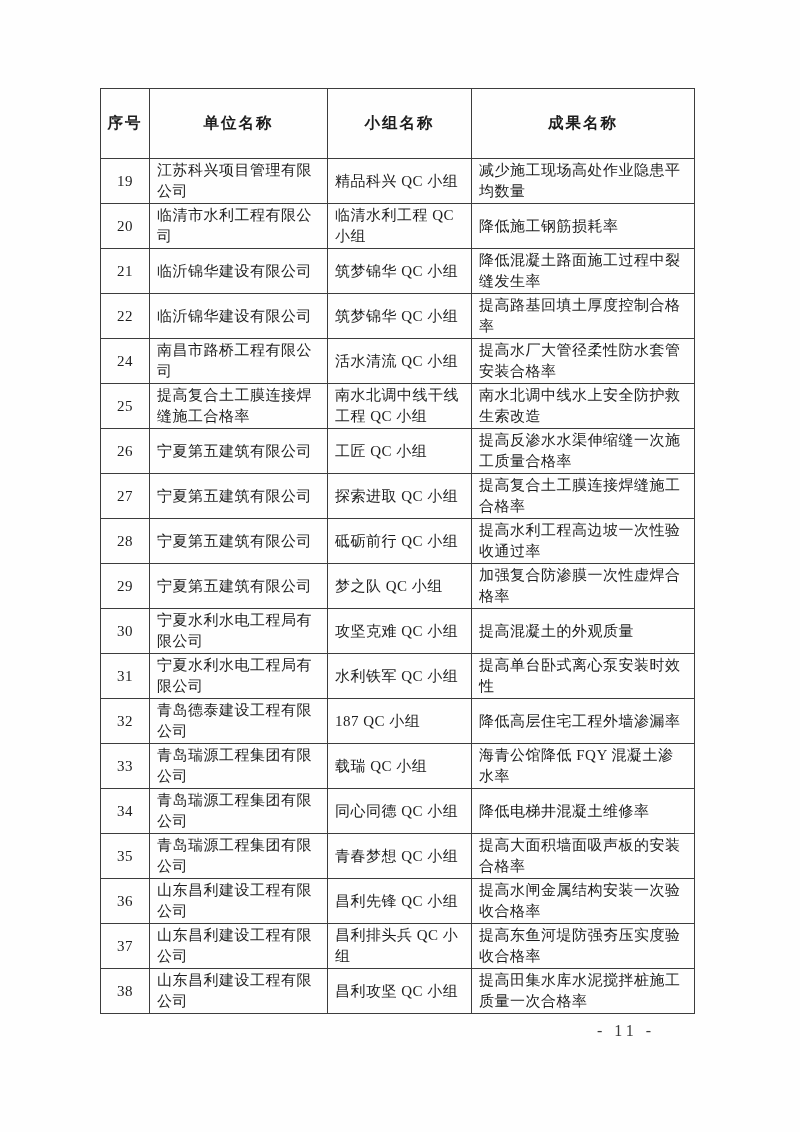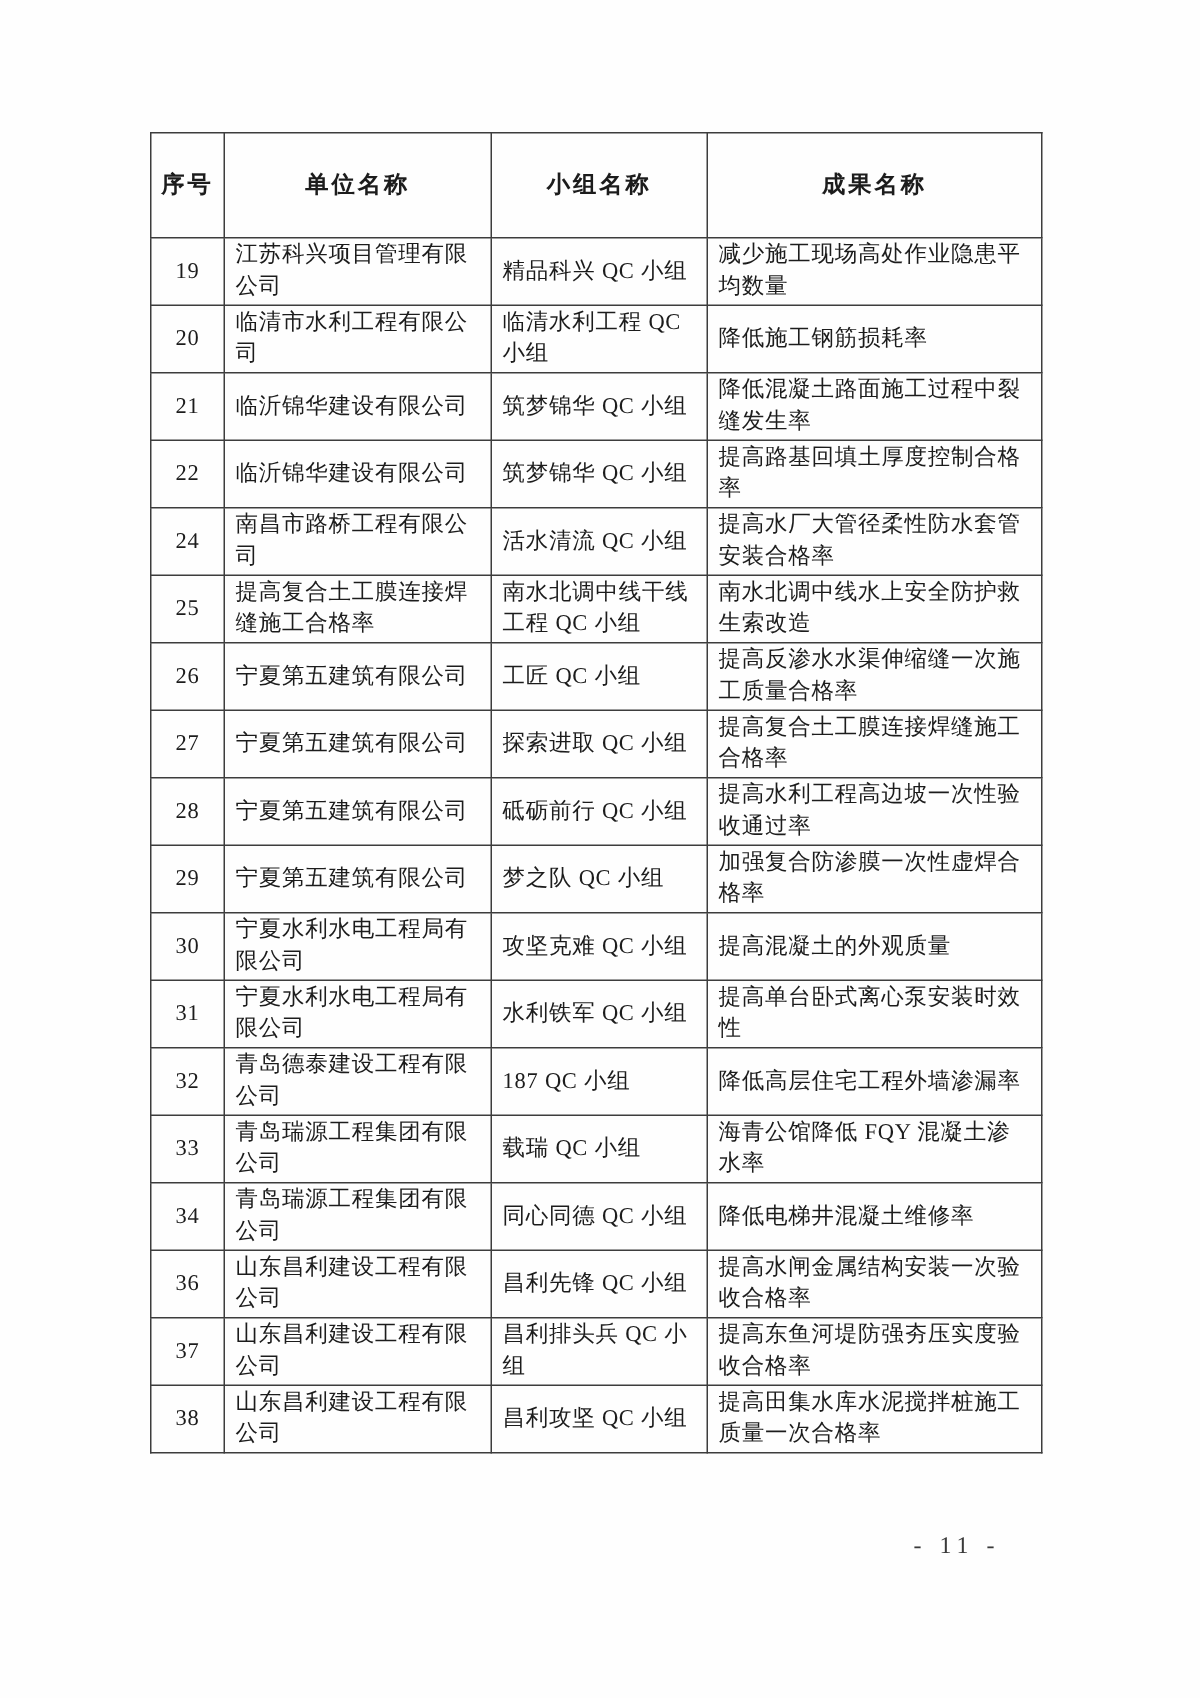--- a/index.html
+++ b/index.html
@@ -54,21 +54,20 @@
     padding: 1px 14px;
   }
   .page-number {
     position: absolute;
     top: 1022px;
     left: 597px;
     font-size: 16px;
     letter-spacing: 4px;
     color: #3a3a3a;
     white-space: nowrap;
-    margin-left: 12px;
   }
 </style>
 </head>
 <body>
 
 <div class="page">
 
   <table class="qc-table">
     <colgroup>
       <col style="width:49px">
@@ -169,20 +168,26 @@
         <td>载瑞 QC 小组</td>
         <td>海青公馆降低 FQY 混凝土渗水率</td>
       </tr>
       <tr>
         <td class="c-no">34</td>
         <td>青岛瑞源工程集团有限公司</td>
         <td>同心同德 QC 小组</td>
         <td>降低电梯井混凝土维修率</td>
       </tr>
       <tr>
+        <td class="c-no">35</td>
+        <td>青岛瑞源工程集团有限公司</td>
+        <td>青春梦想 QC 小组</td>
+        <td>提高大面积墙面吸声板的安装合格率</td>
+      </tr>
+      <tr>
         <td class="c-no">36</td>
         <td>山东昌利建设工程有限公司</td>
         <td>昌利先锋 QC 小组</td>
         <td>提高水闸金属结构安装一次验收合格率</td>
       </tr>
       <tr>
         <td class="c-no">37</td>
         <td>山东昌利建设工程有限公司</td>
         <td>昌利排头兵 QC 小组</td>
         <td>提高东鱼河堤防强夯压实度验收合格率</td>

